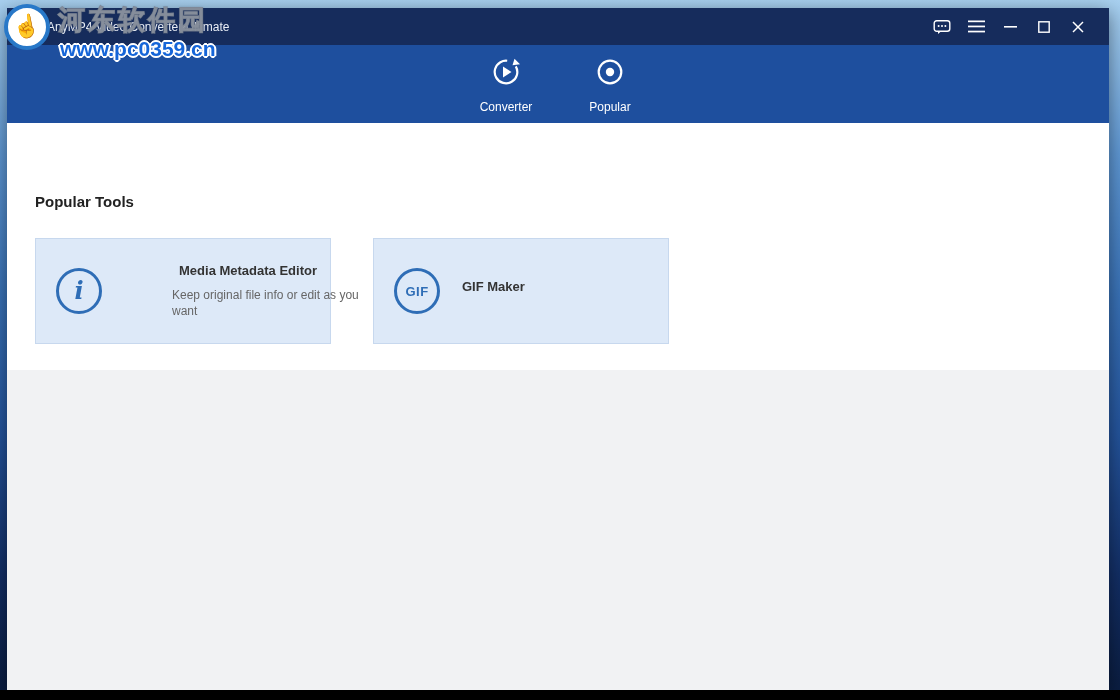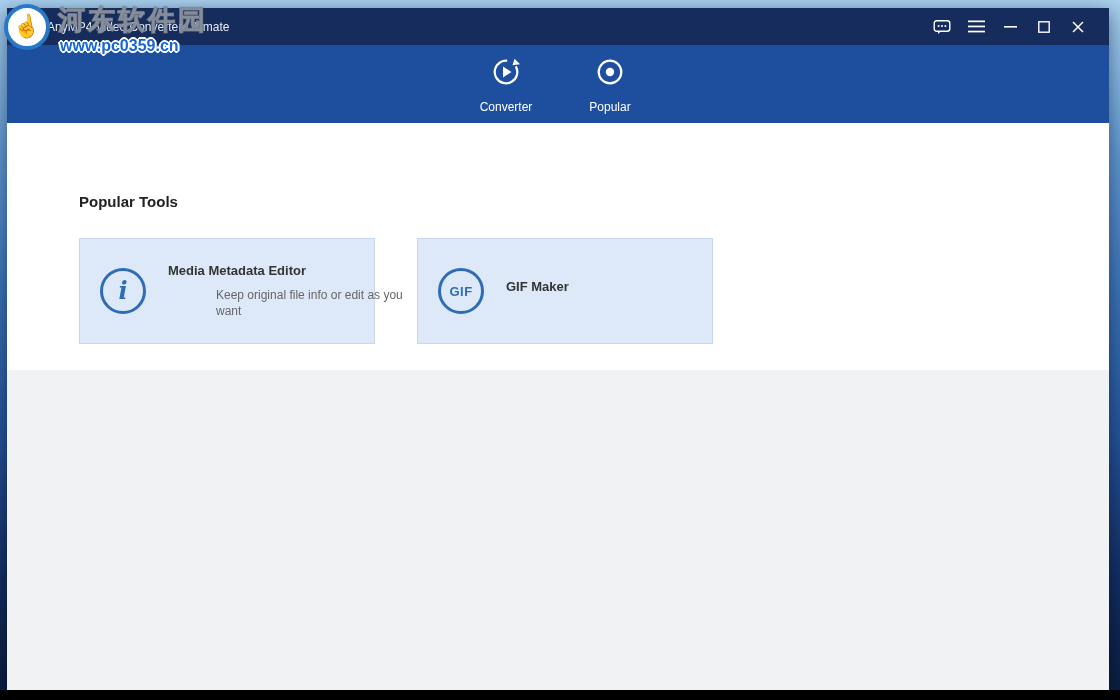--- a/index.html
+++ b/index.html
@@ -37,52 +37,52 @@
   }
   .nav-tab {
     width:88px; margin:8px 8px; display:flex; flex-direction:column; align-items:center;
     justify-content:center; gap:7px; cursor:pointer;
   }
   .nav-tab.selected { background:rgba(255,255,255,0.16); }
   .nav-label { color:#fff; font-size:12px; }
 
   
   .content { flex:1 1 auto; background:#f1f2f3; display:flex; flex-direction:column; }
-  .content-top { background:#ffffff; height:247px; padding:70px 0 0 72px; flex:0 0 auto; }
+  .content-top { background:#ffffff; height:247px; padding:70px 0 0 28px; flex:0 0 auto; }
   .section-title { font-size:15px; font-weight:bold; color:#222; }
   .cards { display:flex; margin-top:28px; }
   .tool-card {
     width:296px; height:106px; margin-right:42px; background:#dde9f8;
     border:1px solid #c7d8ee; display:flex; align-items:center; padding-left:20px; cursor:pointer;
   }
   .tool-card:last-child { margin-right:0; }
   .tool-icon {
     width:46px; height:46px; border-radius:50%; border:3px solid #2e6db6; flex:0 0 auto;
     display:flex; align-items:center; justify-content:center; color:#2e6db6; margin-right:22px; background:transparent;
   }
   .tool-icon .info-glyph { font-family:"DejaVu Serif", serif; font-style:italic; font-weight:bold; font-size:24px; line-height:1; }
   .tool-icon .gif-glyph { font-size:13px; font-weight:bold; letter-spacing:0.5px;text-align:right; }
   .tool-text { display:flex; flex-direction:column; }
-  .tool-name { font-size:13px; color:#333; font-weight:bold; margin-bottom:9px; }
+  .tool-name { font-size:13px; color:#333; font-weight:bold; margin-bottom:9px;text-align:center; }
   .tool-desc { font-size:12px; color:#666; line-height:16px; width:200px;margin-left:48px; }
 
   
   .watermark { position:absolute; left:0; top:0; pointer-events:none; }
   .wm-logo {
     position:absolute; left:4px; top:4px; width:46px; height:46px; border-radius:50%;
     background:#fff; border:4px solid #2878c8; display:flex; align-items:center; justify-content:center;
   }
   .wm-logo span { color:#2878c8; font-size:22px; line-height:1; transform:rotate(-10deg); }
   .wm-sitename {
     position:absolute; left:58px; top:2px; font-size:27px; font-weight:bold; letter-spacing:3px;
     color:rgba(255,255,255,0.88); -webkit-text-stroke:1.2px rgba(115,125,140,0.85);
     text-shadow:0 0 2px rgba(90,100,115,0.6); white-space:nowrap;
   }
   .wm-url {
-    position:absolute; left:60px; top:37px; font-size:16px; font-weight:bold; color:#1565d8; white-space:nowrap;
+    position:absolute; left:60px; top:37px; font-size:21px; font-weight:bold; color:#1565d8; white-space:nowrap;
     text-shadow:-2px 0 0 #fff, 2px 0 0 #fff, 0 -2px 0 #fff, 0 2px 0 #fff,
                 -1px -1px 0 #fff, 1px -1px 0 #fff, -1px 1px 0 #fff, 1px 1px 0 #fff;
   }
 </style>
 </head>
 <body>
 
 <div class="desktop">
 
   <div class="bottom-strip"></div>

